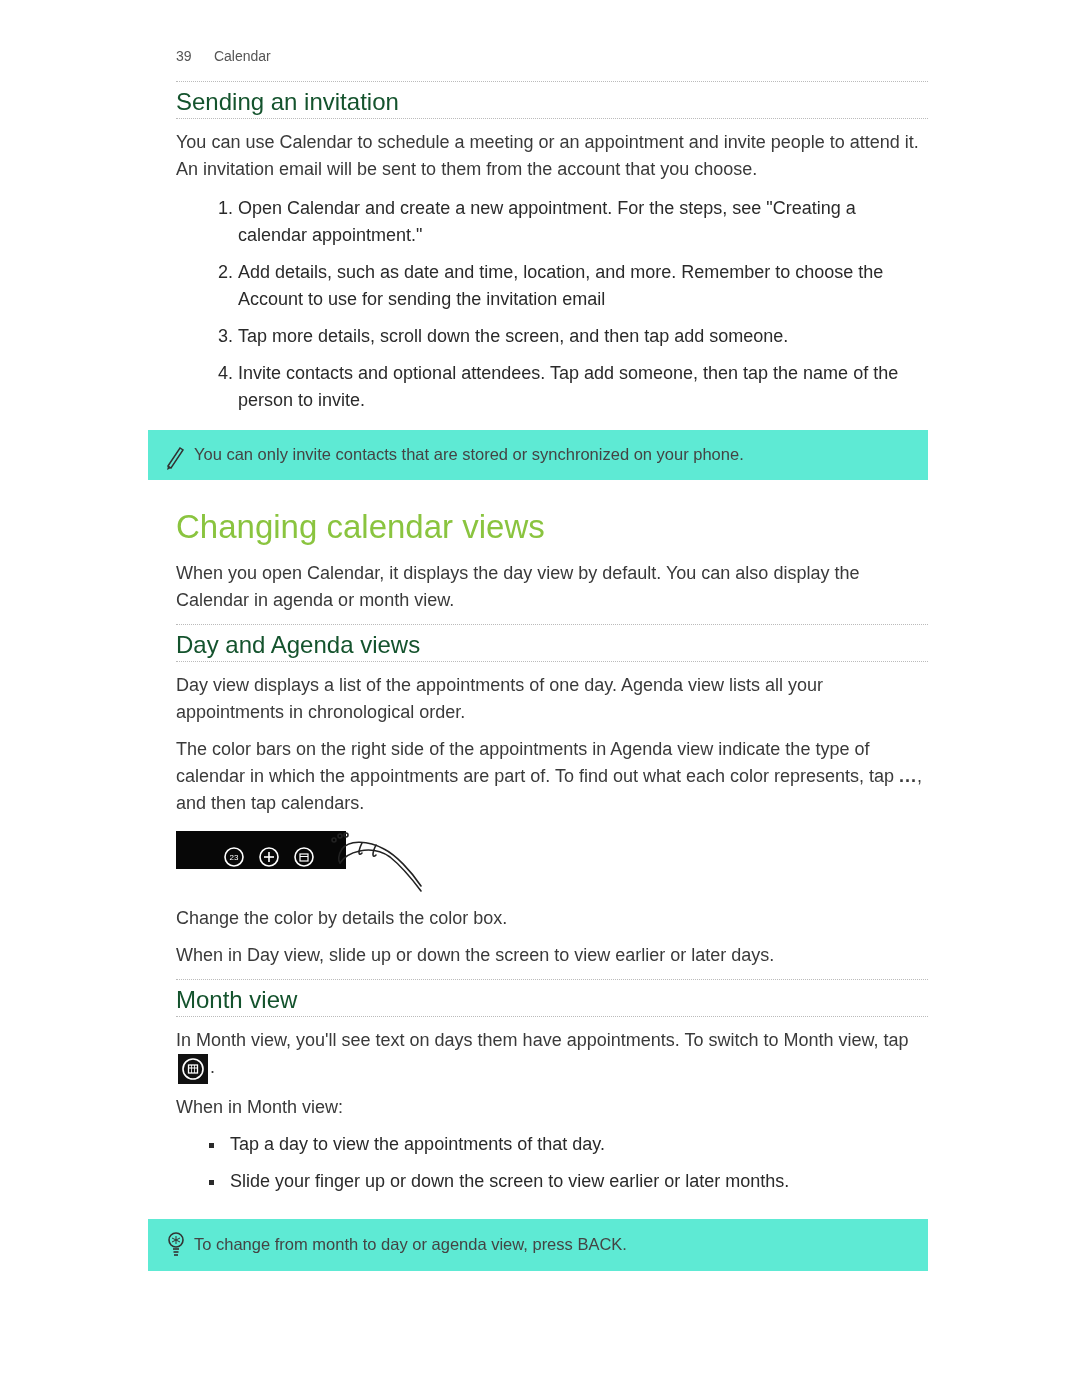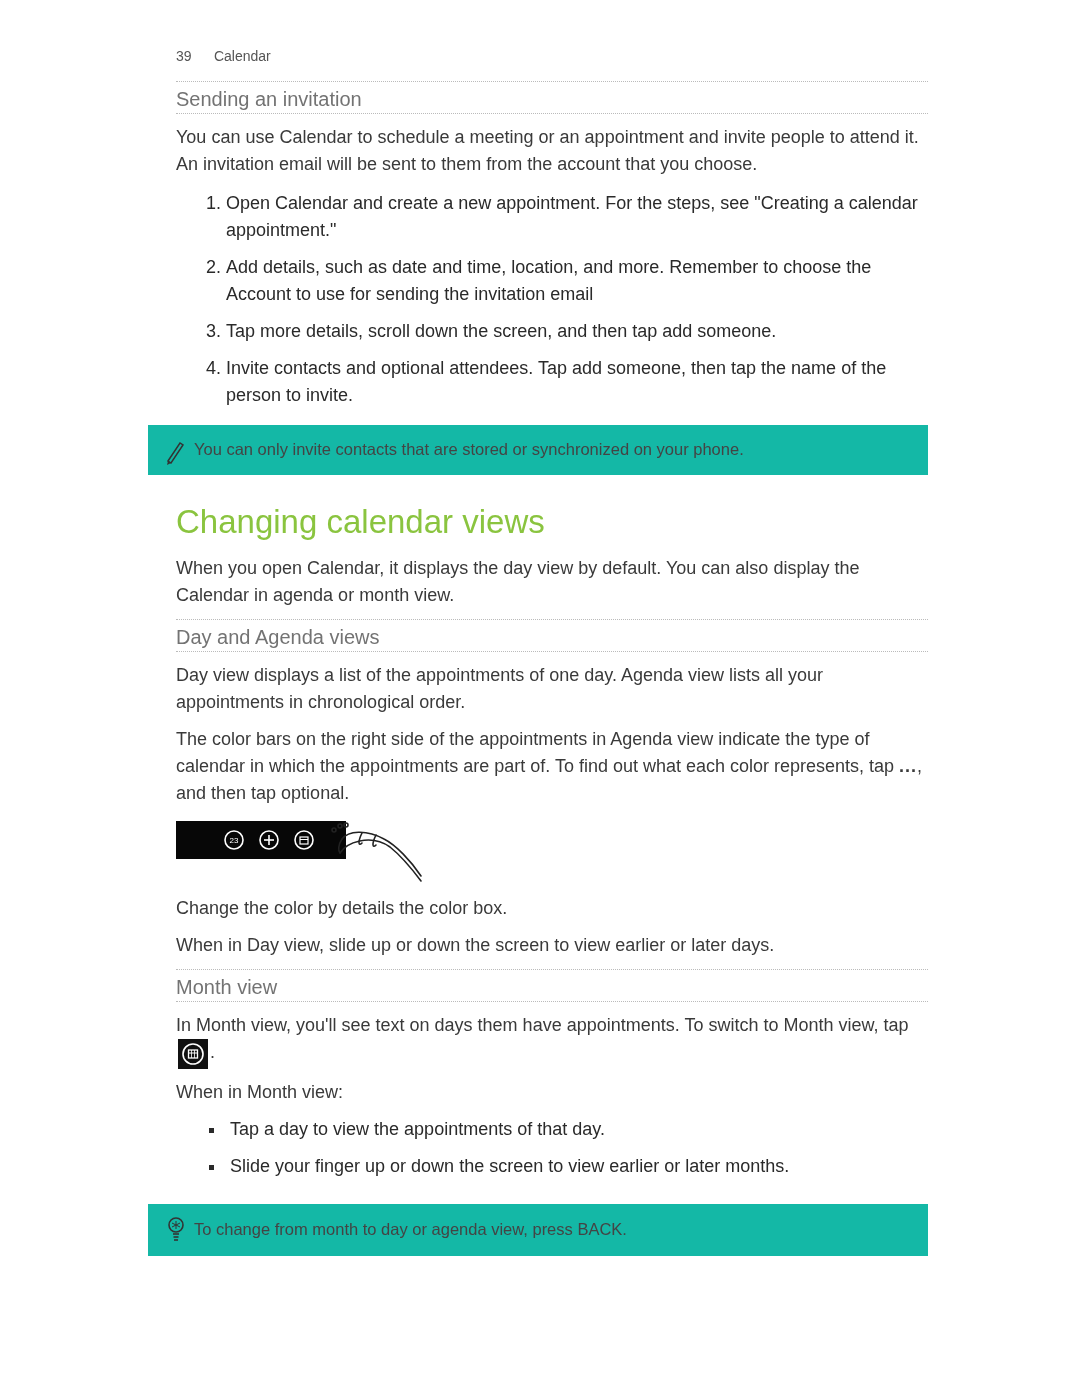--- a/index.html
+++ b/index.html
@@ -19,41 +19,41 @@
     color: #555;
     margin-bottom: 17px;
   }
   .header-row .pnum { display: inline-block; width: 34px; }
   .dotted-rule {
     border: none;
     border-top: 1.5px dotted #bbb;
     margin: 2px 0 6px 0;
   }
   .h3 {
-    color: #737373;
+    color: #14532d;
     font-weight: 400;
-    font-size: 20px;
+    font-size: 24px;
     margin-top: 6px;
     margin-bottom: 2px;
   }
   .h2 {
     color: #8ac43f;
     font-weight: 500;
     font-size: 33px;
     margin-top: 28px;
     margin-bottom: 14px;
   }
   p { line-height: 1.5; margin: 10px 0; color: #3a3a3a; }
   ol.steps { list-style: decimal; padding-left: 46px; margin: 12px 0; }
-  ol.steps > li { padding-left: 0px; margin: 10px 4px; line-height: 1.5; }
+  ol.steps > li { padding-left: 0px; margin: 10px 16px; line-height: 1.5; }
   ul.bullets { list-style: square; padding-left: 50px; margin: 8px 0; }
   ul.bullets > li { padding-left: 4px; margin: 10px 0; line-height: 1.5; }
 
   .note-box {
-    background: #14b8a6;
+    background: #5eead4;
     display: flex;
     align-items: center;
     margin: 16px 8px 14px -28px;
     padding: 10px 12px 10px 10px;
     width: calc(100% + 28px);
   }
   .note-box .note-icon { flex: 0 0 36px; display:flex; align-items:center; justify-content:center; }
   .note-box .note-text { font-size: 16.5px; color: #444; line-height: 1.4; }
   .save-icon-box {
     width: 26px; height: 26px;
@@ -79,21 +79,21 @@
     margin: 14px 0 4px 0;
     position: relative;
     width: 250px;
     height: 64px;
   }
   .toolbar-figure .bar {
     width: 170px;
     height: 38px;
     background: #070707;
     display: flex;
-    align-items: center;
+    align-items: flex-end;
     padding-left: 46px;
     gap: 11px;
   }
   .toolbar-figure .bar .tb-icon {
     width: 24px; height: 24px;
     display:flex; align-items:center; justify-content:center;
   }
   .toolbar-figure .finger {
     position: absolute;
     left: 150px; top: 0px;
@@ -142,21 +142,21 @@
 
   <div class="h2">Changing calendar views</div>
   <p>When you open Calendar, it displays the day view by default. You can also display the Calendar in agenda or month view.</p>
 
   <hr class="dotted-rule">
   <div class="h3">Day and Agenda views</div>
   <hr class="dotted-rule">
 
   <p>Day view displays a list of the appointments of one day. Agenda view lists all your appointments in chronological order.</p>
   <p>
-    <span>The color bars on the right side of the appointments in Agenda view indicate the type of calendar in which the appointments are part of. To find out what each color represents, tap </span><span style="font-weight:600;letter-spacing:1px">...</span><span>, and then tap </span><span style="font-weight:500">optional</span><span>.</span>
+    <span>The color bars on the right side of the appointments in Agenda view indicate the type of calendar in which the appointments are part of. To find out what each color represents, tap </span><span style="font-weight:600;letter-spacing:1px">...</span><span>, and then tap </span><span style="font-weight:500">calendars</span><span>.</span>
   </p>
 
   <div class="toolbar-figure">
     <div class="bar">
       <div class="tb-icon">
         <svg width="22" height="22" viewBox="0 0 22 22">
           <circle cx="11" cy="11" r="9" fill="none" stroke="#fff" stroke-width="1.6"></circle>
           <text x="11" y="14" text-anchor="middle" font-size="8" fill="#fff" font-family="Arial">23</text>
         </svg>
       </div>

